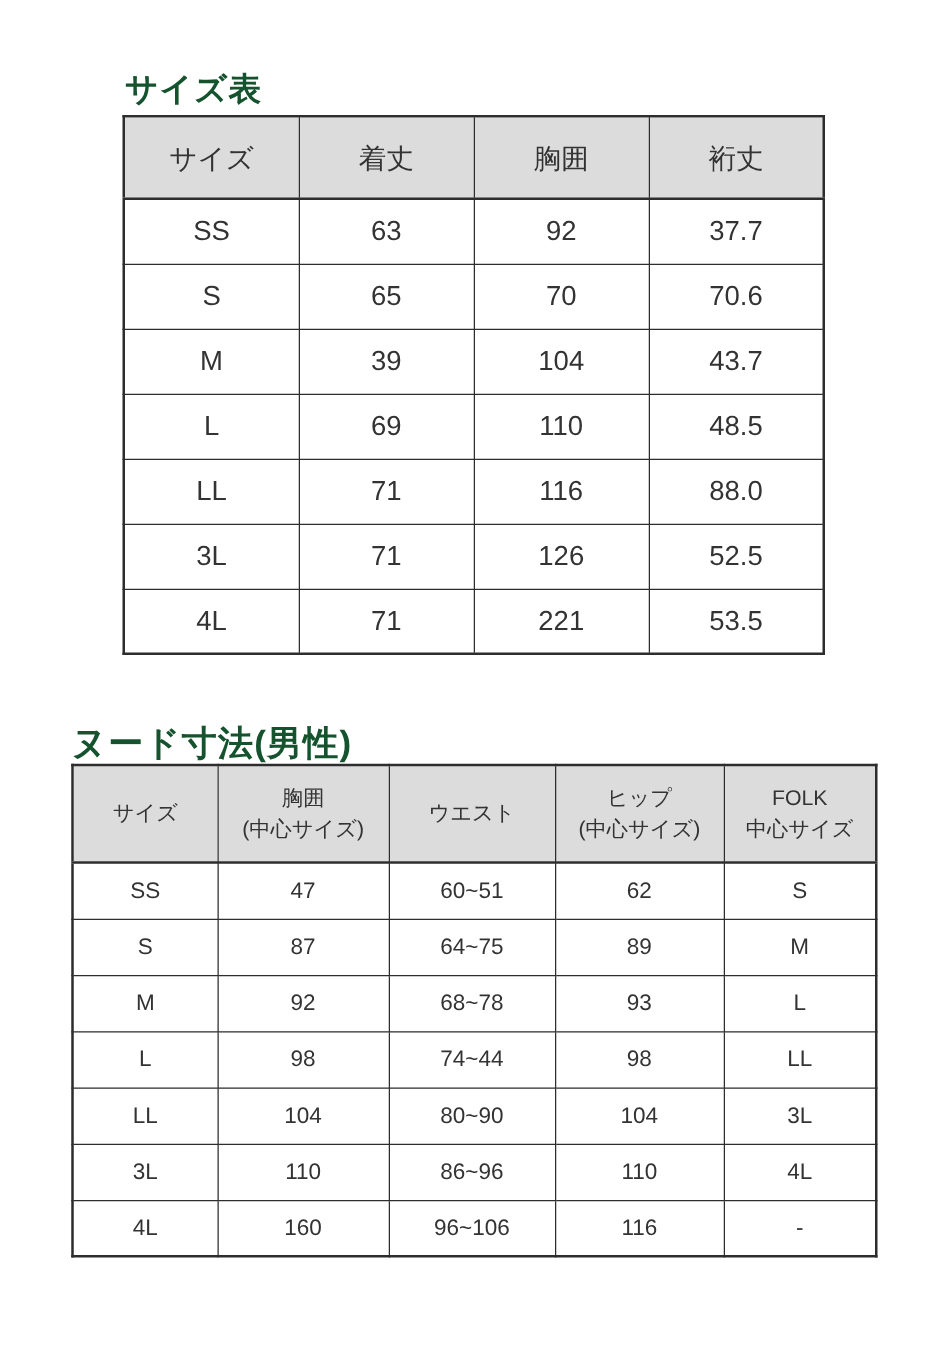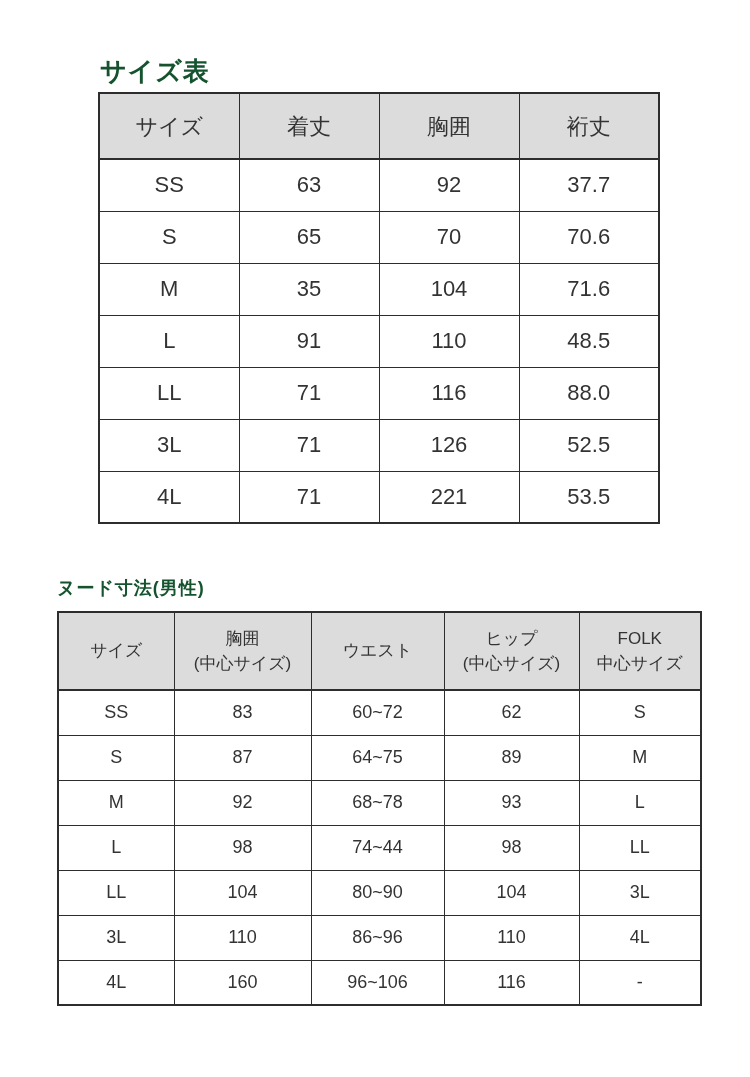--- a/index.html
+++ b/index.html
@@ -18,21 +18,21 @@
     overflow:hidden;
   }
   .section-title{
     position:absolute;
     font-weight:bold;
     color:#14532d;
     letter-spacing:1px;
     white-space:nowrap;
   }
   #title-1{left:100px;top:54px;font-size:26px;}
-  #title-2{left:57px;top:576px;font-size:18px;}
+  #title-2{left:57px;top:576px;font-size:28px;}
 
   table{
     position:absolute;
     border-collapse:collapse;
     table-layout:fixed;
     border:2px solid var(--border-color);
     text-align:center;
   }
   th,td{
     border:1px solid var(--border-color);
@@ -89,27 +89,27 @@
         <td>37.7</td>
       </tr>
       <tr>
         <td>S</td>
         <td>65</td>
         <td>70</td>
         <td>70.6</td>
       </tr>
       <tr>
         <td>M</td>
-        <td>35</td>
+        <td>39</td>
         <td>104</td>
-        <td>71.6</td>
+        <td>43.7</td>
       </tr>
       <tr>
         <td>L</td>
-        <td>91</td>
+        <td>69</td>
         <td>110</td>
         <td>48.5</td>
       </tr>
       <tr>
         <td>LL</td>
         <td>71</td>
         <td>116</td>
         <td>88.0</td>
       </tr>
       <tr>
@@ -145,22 +145,22 @@
         <th>ウエスト</th>
         <th>ヒップ
 (中心サイズ)</th>
         <th>FOLK
 中心サイズ</th>
       </tr>
   </thead>
   <tbody>
       <tr>
         <td>SS</td>
-        <td>83</td>
-        <td>60~72</td>
+        <td>47</td>
+        <td>60~51</td>
         <td>62</td>
         <td>S</td>
       </tr>
       <tr>
         <td>S</td>
         <td>87</td>
         <td>64~75</td>
         <td>89</td>
         <td>M</td>
       </tr>

